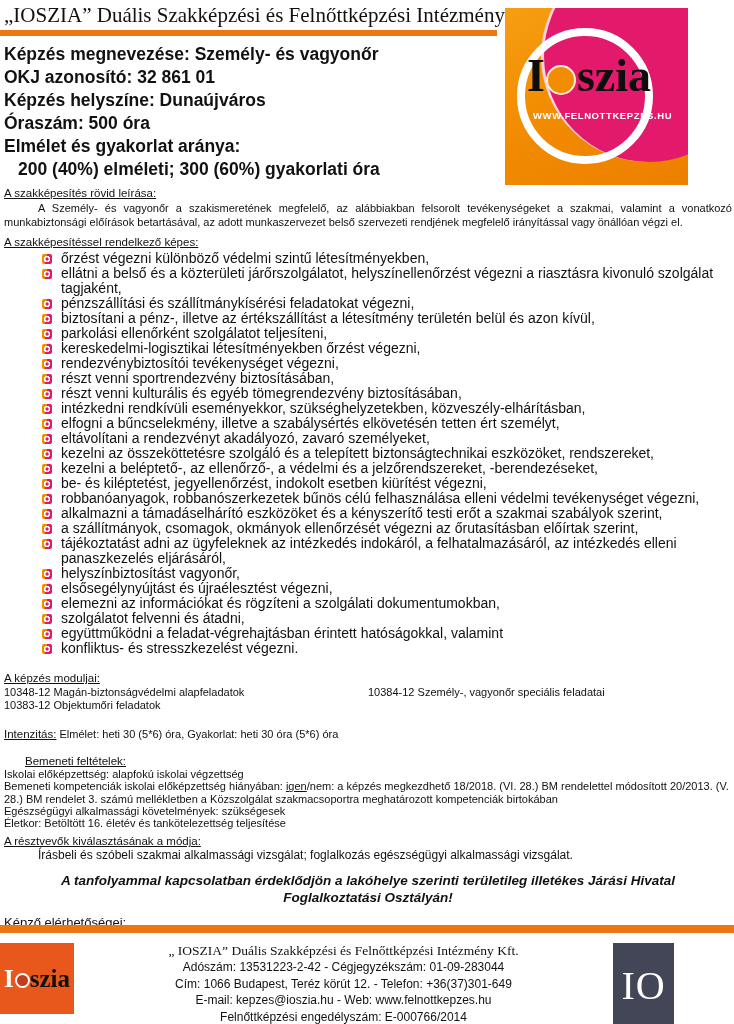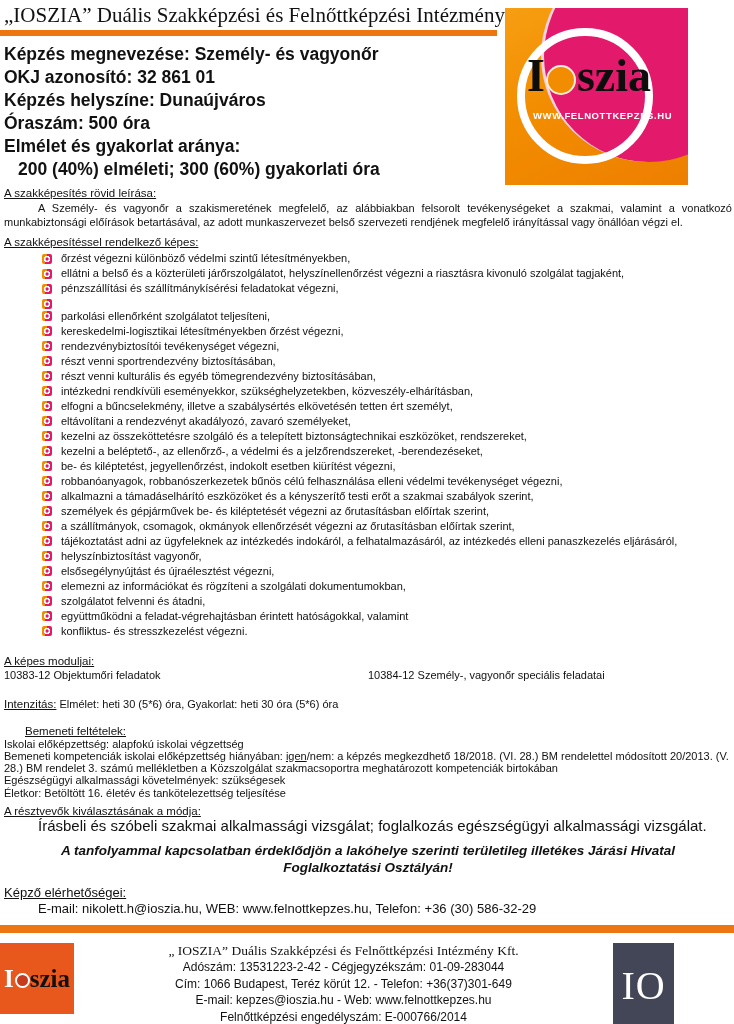--- a/index.html
+++ b/index.html
@@ -34,37 +34,37 @@
   .logo-o{width:30px;height:30px;border-radius:50%;background:#F28C00;
     border:2px solid rgba(255,255,255,.85);margin:8px 1px 0 1px;box-sizing:border-box;}
   .logo-url{position:absolute;left:28px;top:102px;color:#fff;
     font-size:9.5px;font-weight:bold;letter-spacing:.6px;}
   
   .content{margin:0 2px 0 4px;}
   .sec-h{font-size:11.5px;text-decoration:underline;line-height:13px;}
   .h1{margin-top:6px;}
   .desc{font-size:11px;line-height:14px;text-align:justify;text-indent:34px;margin-top:1px;}
   .h2{margin-top:7px;}
-  .abil{list-style:none;margin:2px 0 0 0;padding:0;font-size:11px;}
+  .abil{list-style:none;margin:2px 0 0 0;padding:0;font-size:14px;}
   .abil li{display:flex;align-items:flex-start;padding-left:38px;line-height:15px;}
   .b-ico{
     width:10px;height:10px;border-radius:2px;margin:2.5px 9px 0 0;flex:0 0 auto;
     background:
       radial-gradient(circle at 50% 50%, rgba(255,255,255,0) 1.4px, #fff 1.8px, #fff 3.1px, rgba(255,255,255,0) 3.5px),
       linear-gradient(105deg,#F28C00 42%,#E3196B 43%);
   }
   .h3{margin-top:16px;display:block;}
   .mod-row{display:flex;font-size:11px;line-height:13px;margin-top:1px;}
   .mod-col{width:50%;}
   .intensity{margin-top:16px;font-size:11px;line-height:13px;}
   .h4{margin-top:14px;display:block;padding-left:21px;}
   .entry-line{font-size:11px;line-height:12.3px;}
   .u{text-decoration:underline;}
   .h5{margin-top:6px;display:block;}
-  .sel-text{font-size:15px;line-height:13px;padding-left:34px;margin-top:1px;}
+  .sel-text{font-size:12px;line-height:13px;padding-left:34px;margin-top:1px;}
   .notice{
     margin:10px 24px 0 24px;text-align:center;
     font-weight:bold;font-style:italic;font-size:13.5px;line-height:17px;
   }
   .h6{margin-top:10px;display:block;font-size:13px;}
   .contact-line{font-size:13px;line-height:15px;padding-left:34px;margin-top:2px;}
   .contact-line a{color:#111;text-decoration:none;}
   .link-u{text-decoration:underline;}
   
   .bottom-bar{position:absolute;left:0;top:925px;width:734px;height:8px;background:#EE7612;}
@@ -133,20 +133,21 @@
           <span>ellátni a belső és a közterületi járőrszolgálatot, helyszínellenőrzést végezni a riasztásra kivonuló szolgálat tagjaként,</span>
         </li>
 
         <li>
           <span class="b-ico"></span>
           <span>pénzszállítási és szállítmánykísérési feladatokat végezni,</span>
         </li>
 
         <li>
           <span class="b-ico"></span>
+          <span>biztosítani a pénz-, illetve az értékszállítást a létesítmény területén belül és azon kívül,</span>
         </li>
 
         <li>
           <span class="b-ico"></span>
           <span>parkolási ellenőrként szolgálatot teljesíteni,</span>
         </li>
 
         <li>
           <span class="b-ico"></span>
           <span>kereskedelmi-logisztikai létesítményekben őrzést végezni,</span>
@@ -200,24 +201,20 @@
         <li>
           <span class="b-ico"></span>
           <span>robbanóanyagok, robbanószerkezetek bűnös célú felhasználása elleni védelmi tevékenységet végezni,</span>
         </li>
 
         <li>
           <span class="b-ico"></span>
           <span>alkalmazni a támadáselhárító eszközöket és a kényszerítő testi erőt a szakmai szabályok szerint,</span>
         </li>
 
-        <li>
-          <span class="b-ico"></span>
-          <span>személyek és gépjárművek be- és kiléptetését végezni az őrutasításban előírtak szerint,</span>
-        </li>
 
         <li>
           <span class="b-ico"></span>
           <span>a szállítmányok, csomagok, okmányok ellenőrzését végezni az őrutasításban előírtak szerint,</span>
         </li>
 
         <li>
           <span class="b-ico"></span>
           <span>tájékoztatást adni az ügyfeleknek az intézkedés indokáról, a felhatalmazásáról, az intézkedés elleni panaszkezelés eljárásáról,</span>
         </li>
@@ -246,24 +243,25 @@
           <span class="b-ico"></span>
           <span>együttműködni a feladat-végrehajtásban érintett hatóságokkal, valamint</span>
         </li>
 
         <li>
           <span class="b-ico"></span>
           <span>konfliktus- és stresszkezelést végezni.</span>
         </li>
       </ul>
 
-    <span class="sec-h h3">A képes moduljai:</span>
+    <span class="sec-h h3">A képzés moduljai:</span>
     <div class="mod-row">
       <div class="mod-col">
 
+      <div>10348-12 Magán-biztonságvédelmi alapfeladatok</div>
           <div>10383-12 Objektumőri feladatok</div>
         </div>
       <div class="mod-col">
 
       <div>10384-12 Személy-, vagyonőr speciális feladatai</div>
         </div>
     </div>
 
     <div class="intensity">
       <span class="sec-h">Intenzitás:</span><span> Elmélet: heti 30 (5*6) óra, Gyakorlat: heti 30 óra (5*6) óra</span>

